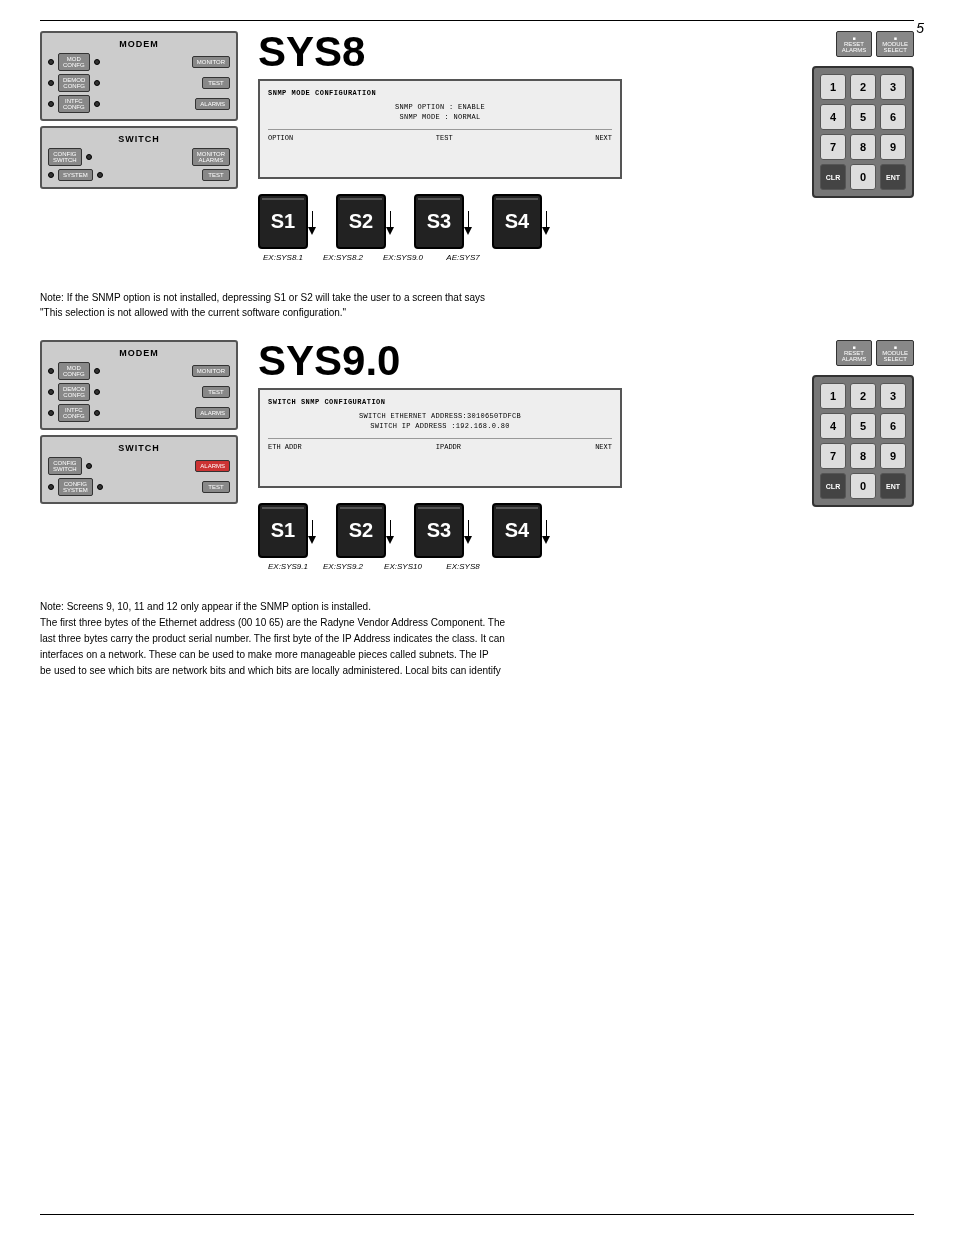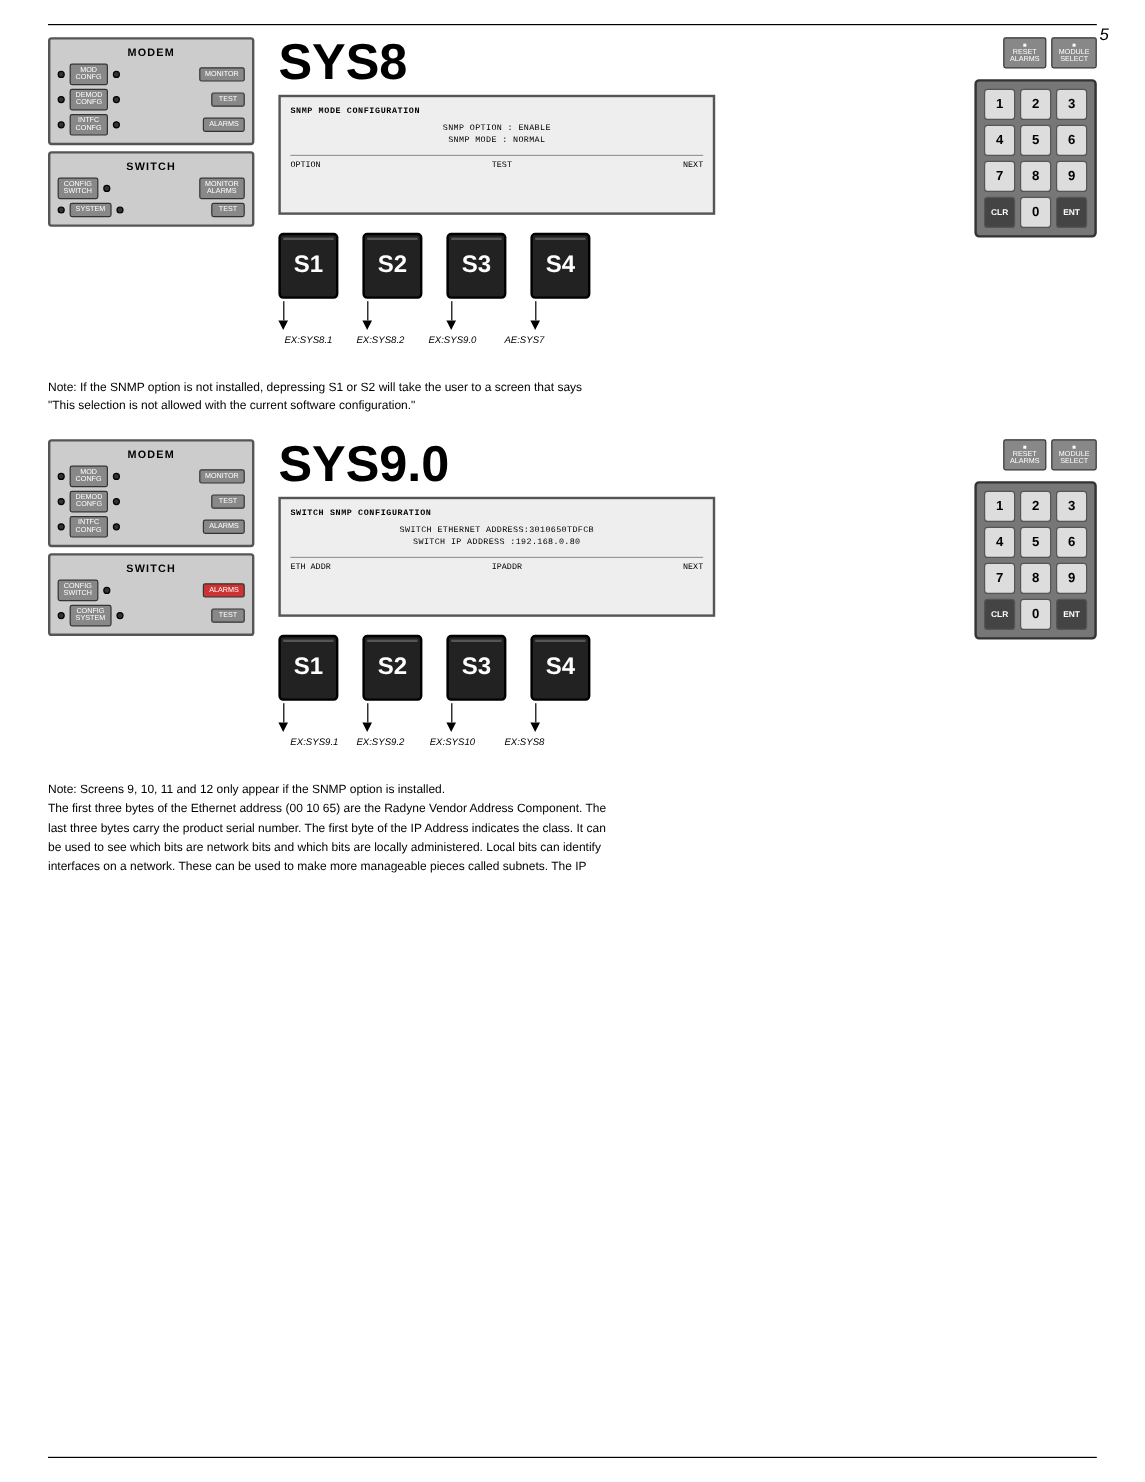--- a/index.html
+++ b/index.html
@@ -52,21 +52,21 @@
       align-items: flex-start;
       gap: 10px;
       margin-bottom: 8px;
     }
 
     
     .left-panel {
       display: flex;
       flex-direction: column;
       gap: 5px;
-      width: 172px;
+      width: 198px;
       flex-shrink: 0;
     }
 
     .panel-box {
       border: 2px solid #555;
       background: #ccc;
       padding: 6px;
       border-radius: 3px;
     }
 
@@ -179,22 +179,22 @@
     .s-buttons-row {
       display: flex;
       align-items: flex-start;
       gap: 20px;
       margin-left: 10px;
       margin-top: 5px;
     }
 
     .s-button-group {
       display: flex;
-      flex-direction: column;
-      align-items: flex-start;
+      flex-direction: row;
+      align-items: center;
     }
 
     .s-button {
       width: 50px;
       height: 55px;
       background: #222;
       border: 2px solid #000;
       border-radius: 4px;
       display: flex;
       align-items: center;
@@ -615,18 +615,18 @@
         </div>
       </div>
 
     </div>
   </div>
 
   <div class="notes-block">
     <div>Note: Screens 9, 10, 11 and 12 only appear if the SNMP option is installed.</div>
     <div>The first three bytes of the Ethernet address (00 10 65) are the Radyne Vendor Address Component. The</div>
     <div>last three bytes carry the product serial number. The first byte of the IP Address indicates the class. It can</div>
+    <div>interfaces on a network. These can be used to make more manageable pieces called subnets. The IP</div>
     <div>be used to see which bits are network bits and which bits are locally administered. Local bits can identify</div>
-    <div>interfaces on a network. These can be used to make more manageable pieces called subnets. The IP</div>
   </div>
 
   <hr class="bottom-rule" style="margin-top:auto; position:absolute; bottom:20px; left:40px; right:40px;">
 </div>
 
 </body></html>

